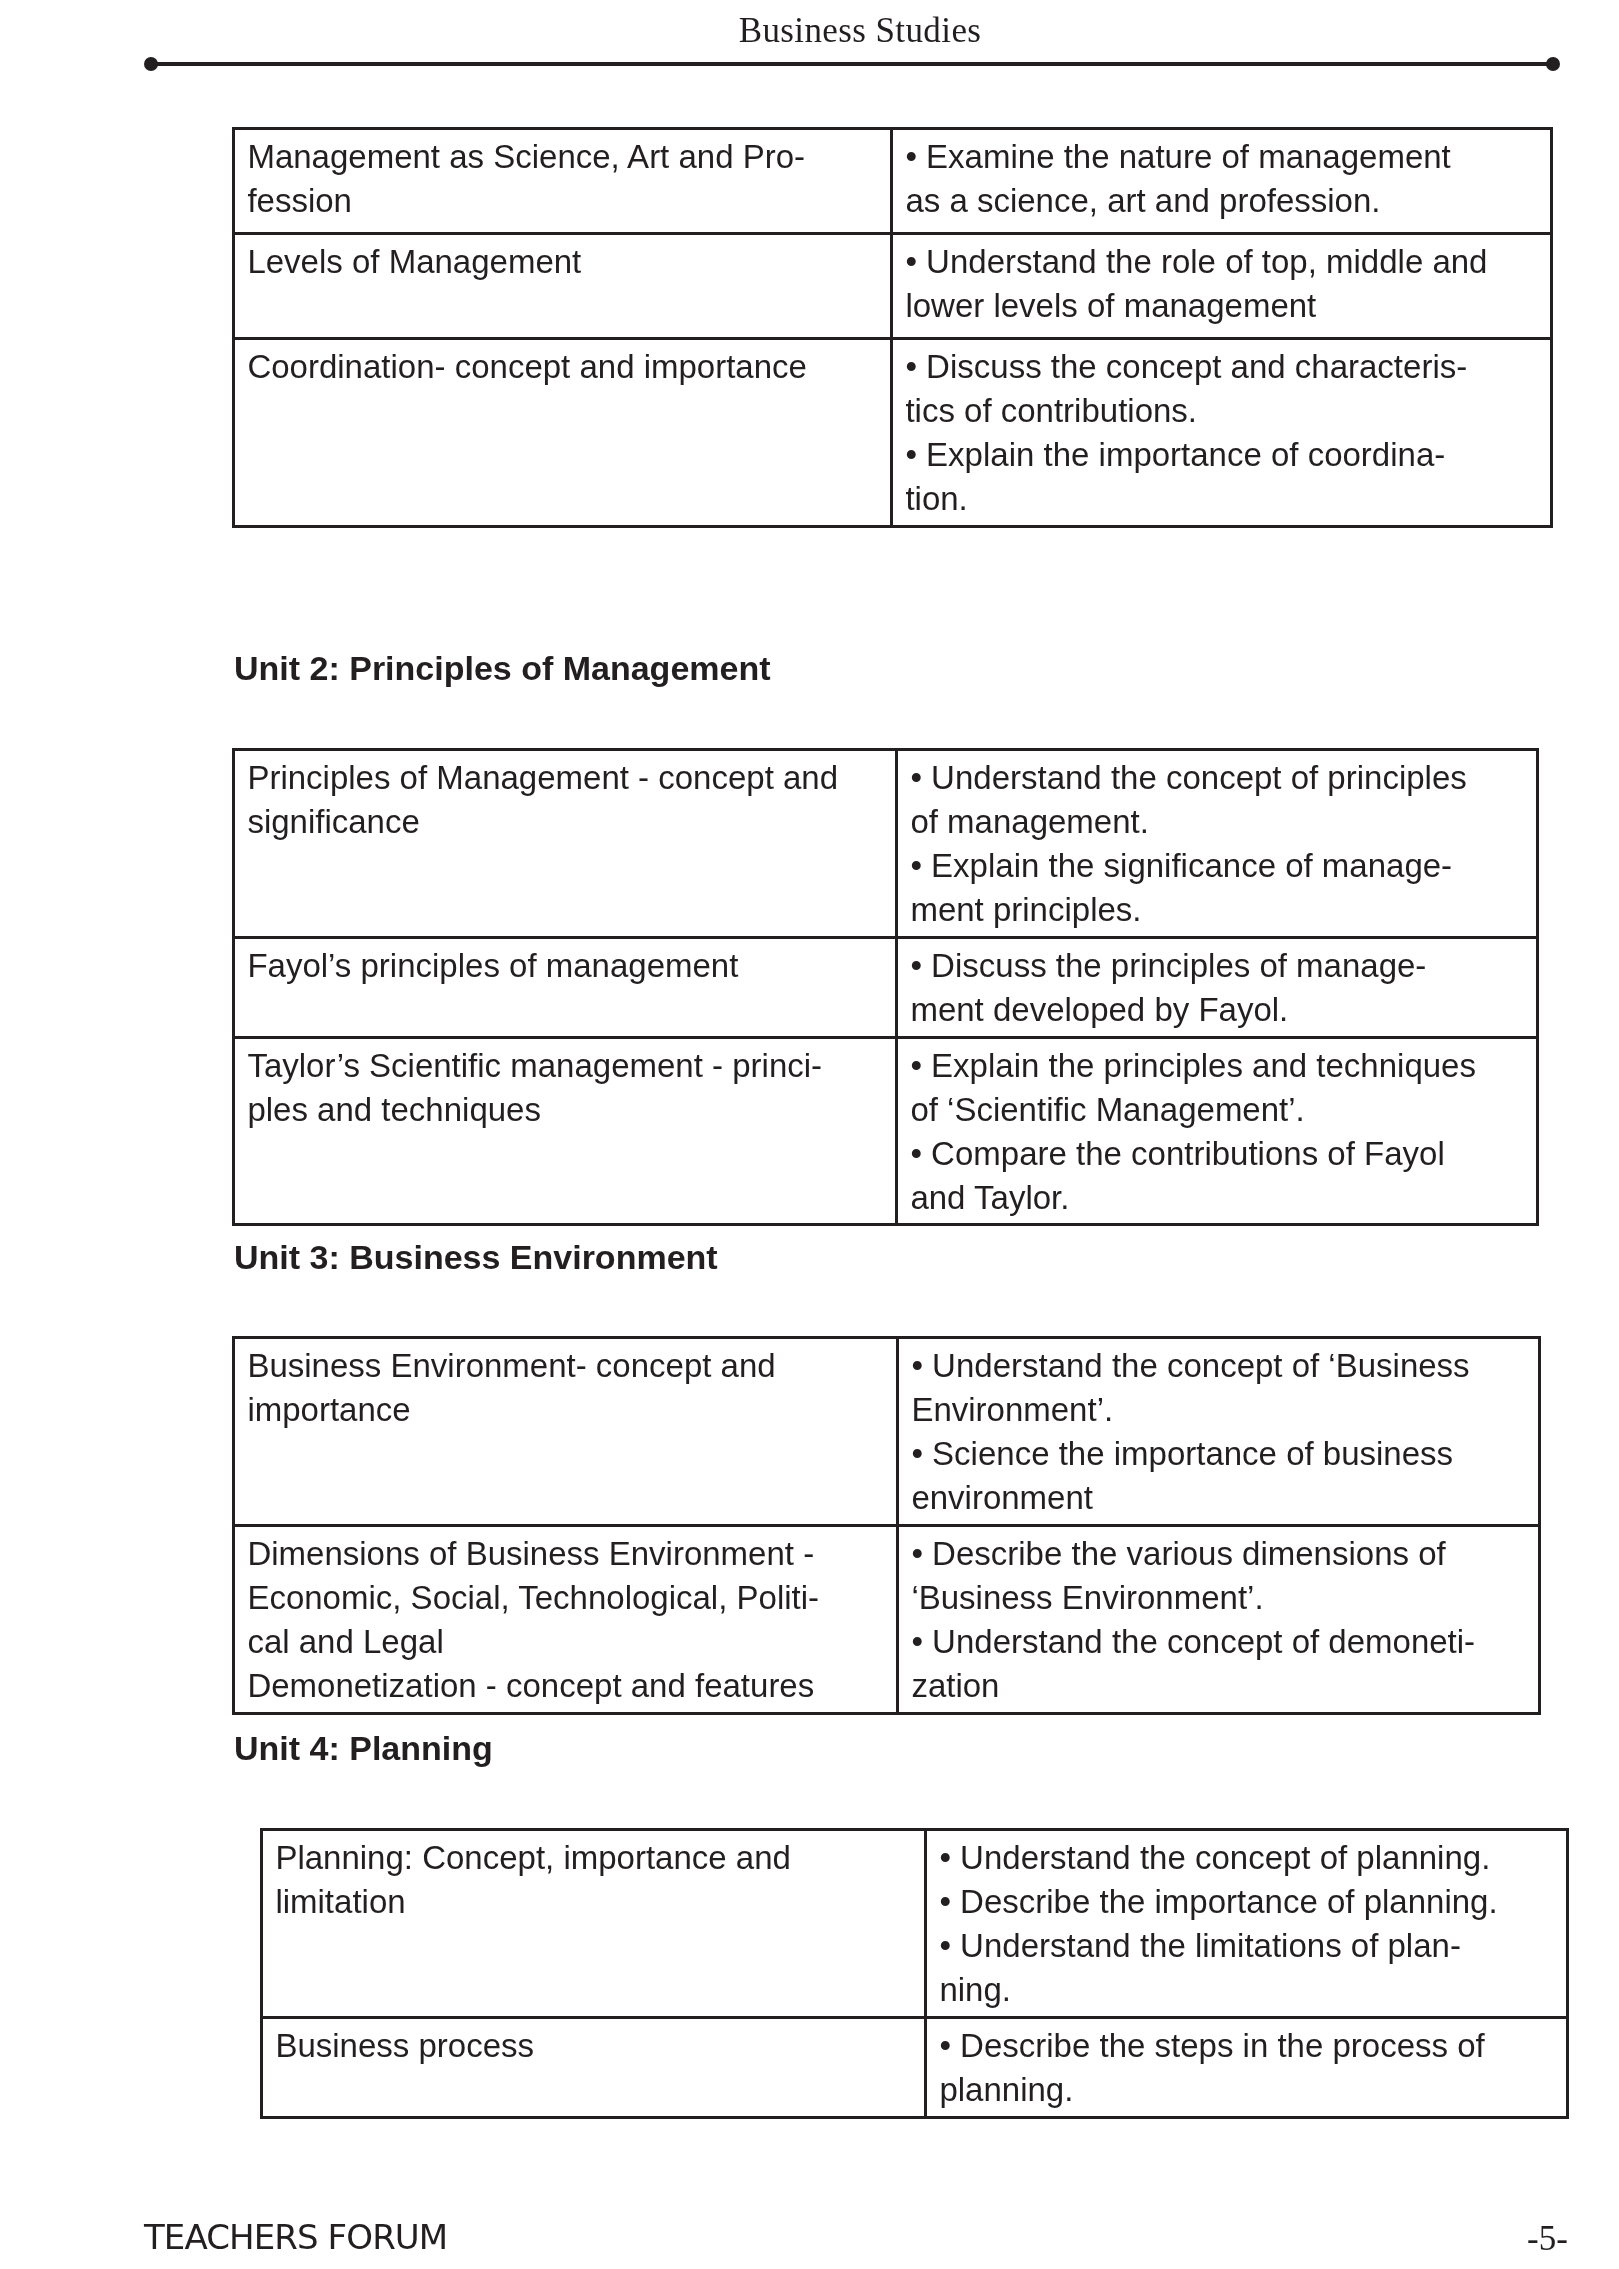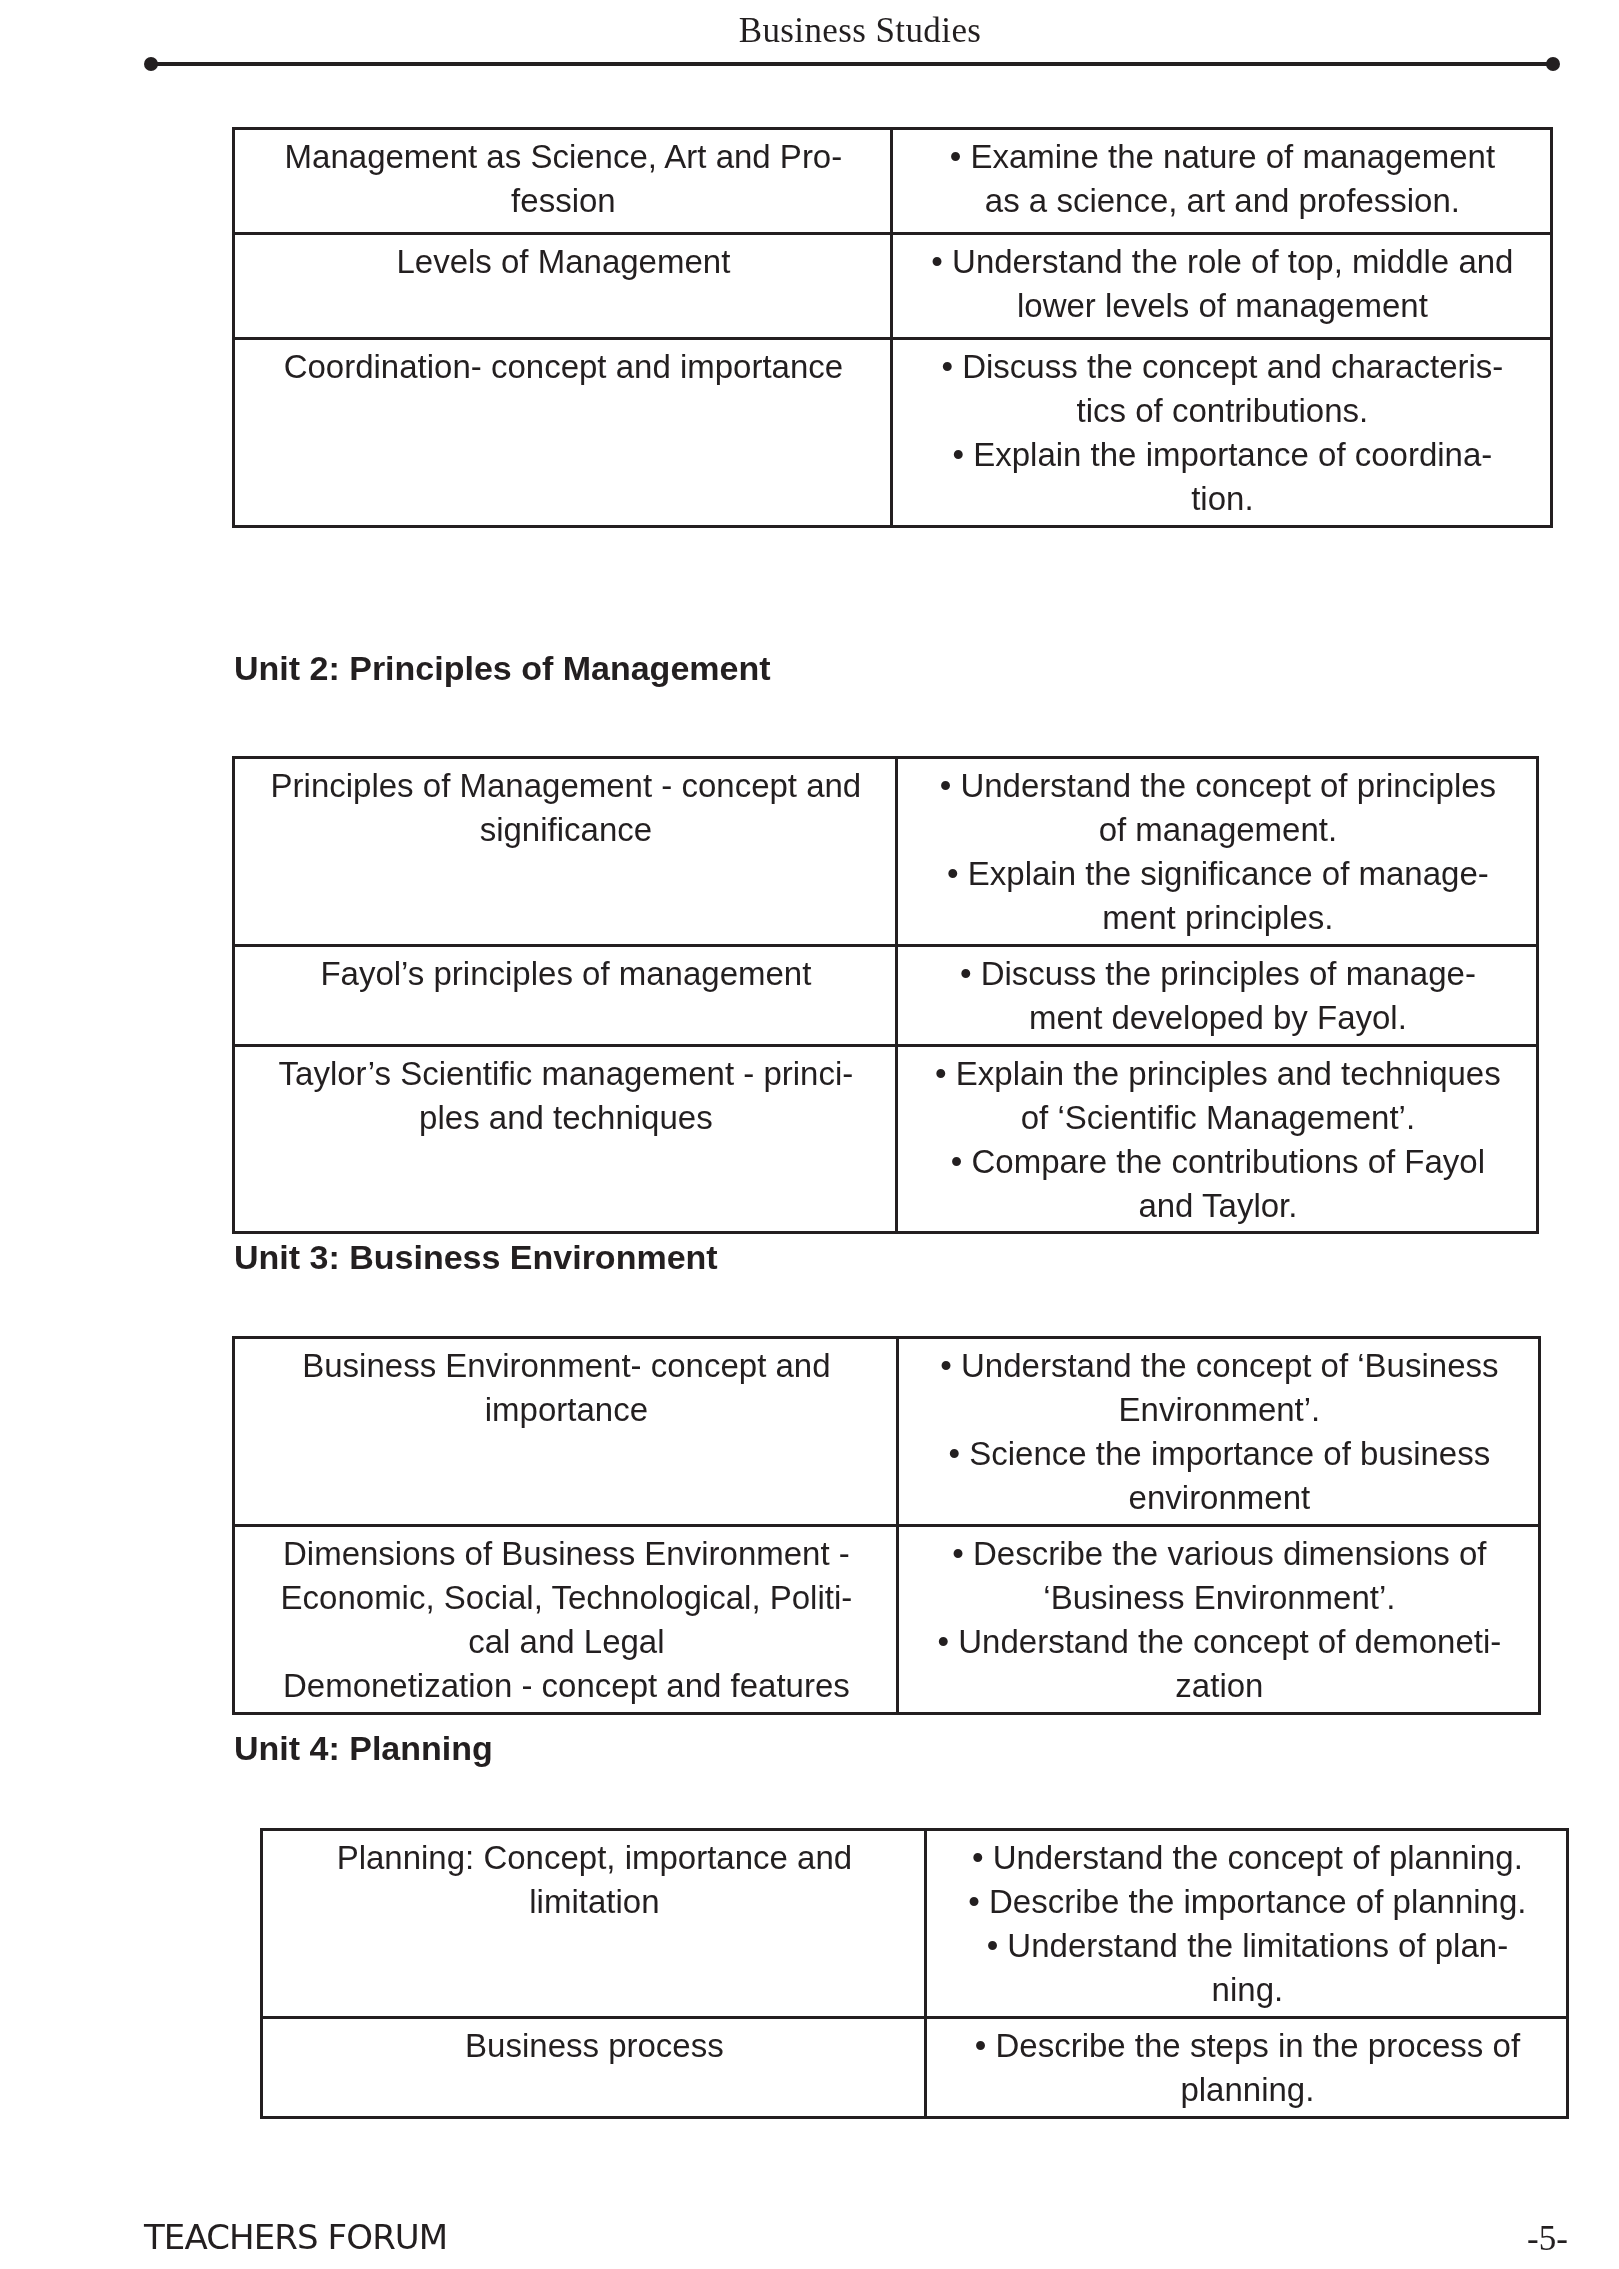--- a/index.html
+++ b/index.html
@@ -13,21 +13,21 @@
   }
   .rule-dot {
     position: absolute; width: 14px; height: 14px; border-radius: 50%; background: #231f20; top: 57px;
   }
   .unit-heading {
     position: absolute; left: 234px;
     font-family: "Liberation Sans", "DejaVu Sans", sans-serif; font-weight: bold; font-size: 34px;
   }
   table.syllabus {
     position: absolute; border-collapse: collapse;
-    font-family: "Liberation Sans", "DejaVu Sans", sans-serif; font-size: 33px; line-height: 44px; text-align: center;
+    font-family: "Liberation Sans", "DejaVu Sans", sans-serif; font-size: 33px; line-height: 44px;
   }
   table.syllabus td {
     border: 3.5px solid #231f20; vertical-align: top; padding: 5.3px 10.6px 3.5px 12.4px;
   }
   .line { display: block; white-space: nowrap; }
   .footer-left {
     position: absolute; left: 144px; top: 2217px;
     font-family: "DejaVu Sans", "Liberation Sans", sans-serif; font-size: 34px; letter-spacing: -0.9px;
   }
   .footer-right {
@@ -76,21 +76,21 @@
       <span class="line">• Discuss the concept and characteris-</span>
       <span class="line">tics of contributions.</span>
       <span class="line">• Explain the importance of coordina-</span>
       <span class="line">tion.</span>
     </td>
   </tr>
 </tbody>
   </table>
 
 <div class="unit-heading" style="top:649px;">Unit 2: Principles of Management</div>
-<table class="syllabus" style="left:232px; top:748px; width:1307px;margin-top:8px;">
+<table class="syllabus" style="left:232px; top:748px; width:1307px;">
   <colgroup>
       <col style="width:663px">
       <col>
     </colgroup>
   <tbody>
       <tr style="height:183px">
     <td>
       <span class="line">Principles of Management - concept and</span>
       <span class="line">significance</span>
     </td>

